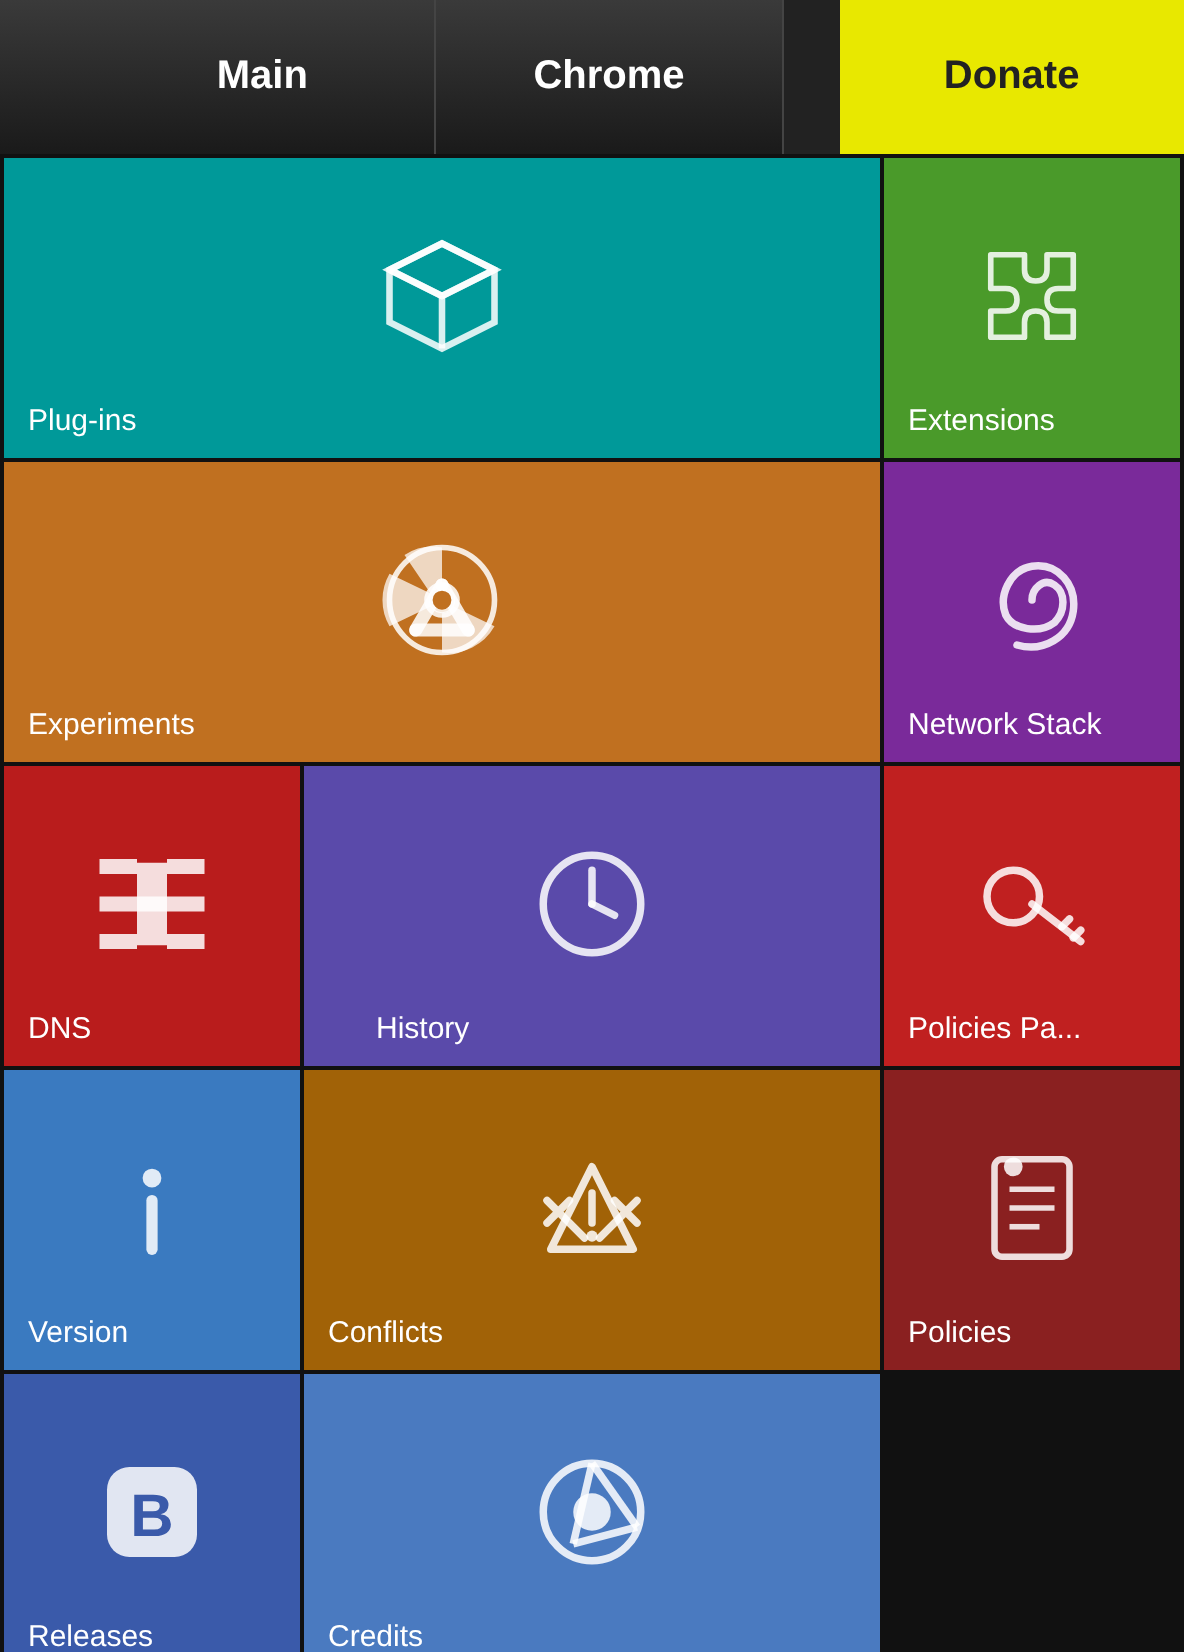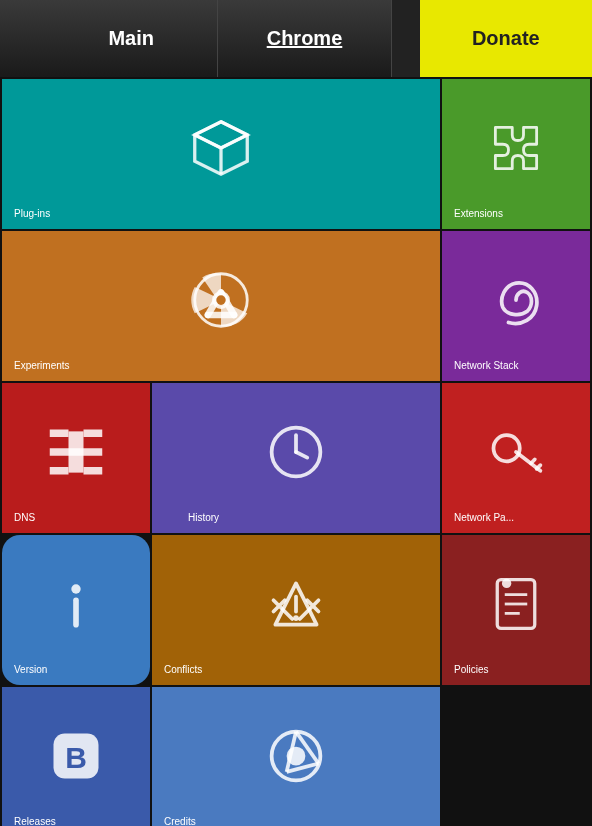--- a/index.html
+++ b/index.html
@@ -28,21 +28,20 @@
       cursor: pointer;
       border-right: 1px solid #444;
     }
     .tab:last-child { border-right: none; }
     .tab.active-main {
       background: linear-gradient(180deg, #3a3a3a 0%, #1a1a1a 100%);
       padding-left: 45px;
     }
     .tab.active-chrome {
       background: linear-gradient(180deg, #3a3a3a 0%, #1a1a1a 100%);
-      text-decoration: underline;
     }
     .tab.donate {
       background: #e8e800;
       color: #222;
       font-weight: 900;
       margin-left: 28px;
     }
 
     
     .grid {
@@ -71,37 +70,37 @@
       left: 50%;
       transform: translate(-50%, -60%);
       font-size: 52px;
       color: rgba(255,255,255,0.85);
       display: flex;
       align-items: center;
       justify-content: center;
     }
 
     .tile .label {
-      font-size: 10px;
+      font-size: 15px;
       color: #fff;
       font-weight: 500;
       z-index: 1;
       position: relative;
     }
 
     
     .teal { background: #009999; }
     .green { background: #4a9a2a; }
     .orange { background: #c07020; }
     .purple { background: #7a2a9a; }
     .dark-blue-dns { background: #b91c1c; }
     .history-tile { background: #5a4aaa; padding-left: 36px; }
     .cache-tile { background: #4a3a6a; }
     .crimson { background: #c02020; }
-    .blue-version { background: #3a7ac0; border-radius: 18px; }
+    .blue-version { background: #3a7ac0; }
     .conflicts-tile { background: #a16207; }
     .policies-tile { background: #8a2020; }
     .releases-tile { background: #3a5aaa; }
     .credits-tile { background: #4a7ac0; }
 
     
     .span-col-2 { grid-column: span 2; }
 
     
     .tile svg {
@@ -212,21 +211,21 @@
 
   <div class="tile crimson">
     <div class="icon">
       <svg viewBox="0 0 64 64" xmlns="http://www.w3.org/2000/svg">
         <circle cx="22" cy="28" r="14" fill="none" stroke="rgba(255,255,255,0.85)" stroke-width="4"></circle>
         <line x1="32" y1="32" x2="58" y2="52" stroke="rgba(255,255,255,0.85)" stroke-width="4" stroke-linecap="round"></line>
         <line x1="48" y1="44" x2="52" y2="40" stroke="rgba(255,255,255,0.85)" stroke-width="4" stroke-linecap="round"></line>
         <line x1="54" y1="50" x2="58" y2="46" stroke="rgba(255,255,255,0.85)" stroke-width="4" stroke-linecap="round"></line>
       </svg>
     </div>
-    <span class="label">Network Pa...</span>
+    <span class="label">Policies Pa...</span>
   </div>
   <div class="tile blue-version">
     <div class="icon">
       <svg viewBox="0 0 64 64" xmlns="http://www.w3.org/2000/svg">
         <circle cx="32" cy="16" r="5" fill="rgba(255,255,255,0.85)"></circle>
         <line x1="32" y1="28" x2="32" y2="54" stroke="rgba(255,255,255,0.85)" stroke-width="6" stroke-linecap="round"></line>
       </svg>
     </div>
     <span class="label">Version</span>
   </div>

